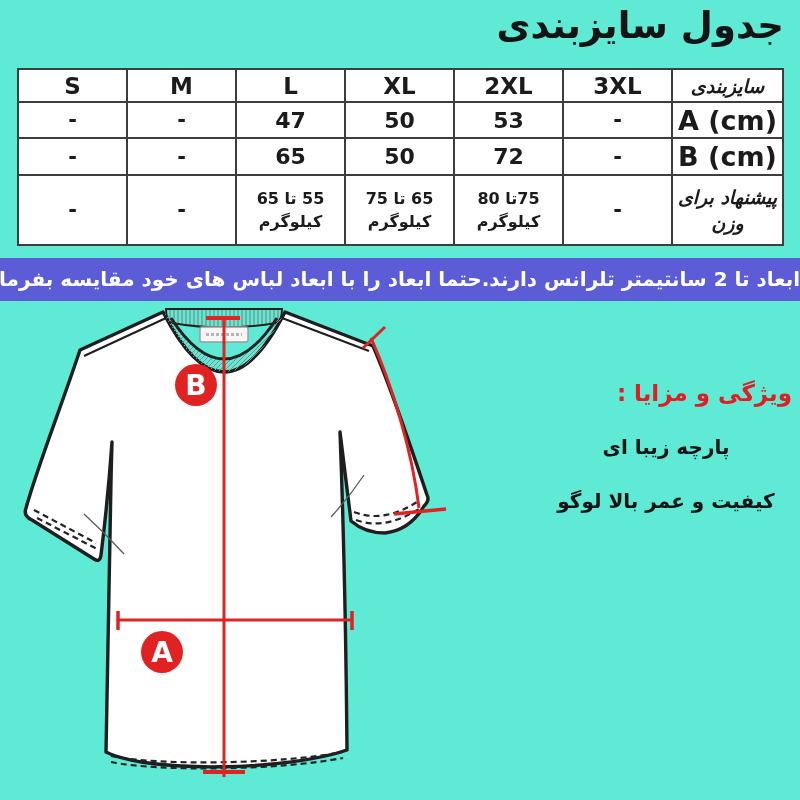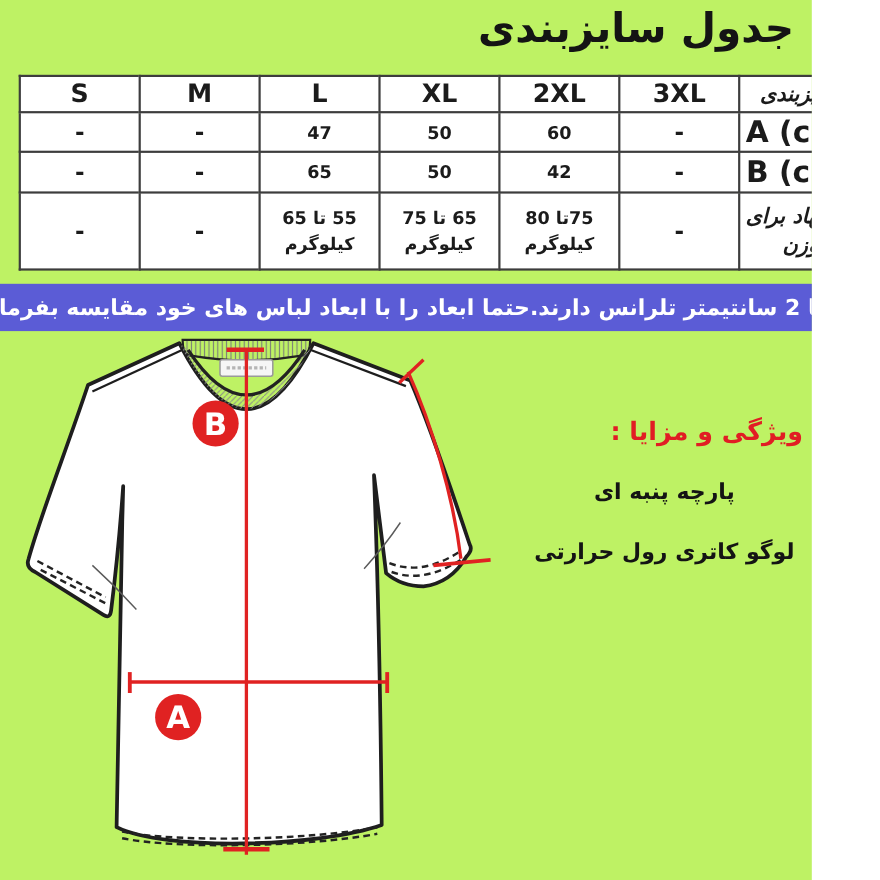--- a/index.html
+++ b/index.html
@@ -1,30 +1,30 @@
 <!DOCTYPE html>
 <html lang="fa"><head>
 <meta charset="utf-8">
 <style>
   html,body{margin:0;padding:0;background:#fff;}
-  .page{position:relative;width:738px;height:800px;background:#bef264;overflow:hidden;
+  .page{position:relative;width:800px;height:800px;background:#5eead4;overflow:hidden;
         font-family:"DejaVu Sans",sans-serif;}
   
   .page-title{position:absolute;top:4px;right:16px;font-size:37px;font-weight:bold;
               color:#141414;direction:rtl;letter-spacing:-1px;}
   
   .size-table{position:absolute;top:68px;left:17px;width:767px;border-collapse:collapse;
               table-layout:fixed;direction:rtl;text-align:center;color:#1b1b1b;}
   .size-table td,.size-table th{border:2px solid #3d3d3d;vertical-align:middle;
               padding:0 2px;font-weight:bold;background:#fff;}
   .row-head{height:33px;font-size:23px;}
   .row-a{height:36px;}
   .row-b{height:37px;}
   .row-w{height:70px;}
-  .cell-num{font-size:16px;}
+  .cell-num{font-size:22px;}
   .cell-dash{font-size:21px;}
   .cell-label{font-size:27px;}
   .cell-label-fa{font-size:19px;line-height:26px;font-style:italic;}
   .cell-weight{font-size:16px;line-height:23px;margin-left:48px;}
   .ltr{direction:ltr;}
   
   .notice-banner{position:absolute;top:258px;left:0;width:800px;height:43px;
                  background:#5b5cd6;color:#ffffff;font-weight:bold;font-size:20px;
                  line-height:43px;text-align:center;direction:rtl;white-space:nowrap;}
   
@@ -60,30 +60,30 @@
       <th>3XL</th>
       <th>2XL</th>
       <th>XL</th>
       <th>L</th>
       <th>M</th>
       <th>S</th>
     </tr>
     <tr class="row-a">
       <td class="cell-label ltr">A (cm)</td>
       <td class="cell-dash">-</td>
-      <td class="cell-num">60</td>
+      <td class="cell-num">53</td>
       <td class="cell-num">50</td>
       <td class="cell-num">47</td>
       <td class="cell-dash">-</td>
       <td class="cell-dash">-</td>
     </tr>
     <tr class="row-b">
       <td class="cell-label ltr">B (cm)</td>
       <td class="cell-dash">-</td>
-      <td class="cell-num">42</td>
+      <td class="cell-num">72</td>
       <td class="cell-num">50</td>
       <td class="cell-num">65</td>
       <td class="cell-dash">-</td>
       <td class="cell-dash">-</td>
     </tr>
     <tr class="row-w">
       <td class="cell-label cell-label-fa">پیشنهاد برای وزن</td>
       <td class="cell-dash">-</td>
       <td class="cell-weight">75تا 80 کیلوگرم</td>
       <td class="cell-weight">65 تا 75 کیلوگرم</td>
@@ -159,17 +159,17 @@
     </g>
 
     <g>
       <circle cx="162" cy="352" r="21" fill="#e02222"></circle>
       <text x="162" y="362" text-anchor="middle" font-family="DejaVu Sans, sans-serif" font-size="28" font-weight="bold" fill="#ffffff">A</text>
     </g>
   </svg>
 
   <div class="features">
     <div class="features-heading">ویژگی و مزایا :</div>
-    <div class="feature-item">پارچه پنبه ای</div>
-    <div class="feature-item">لوگو کاتری رول حرارتی</div>
+    <div class="feature-item">پارچه زیبا ای</div>
+    <div class="feature-item">کیفیت و عمر بالا لوگو</div>
   </div>
 
 </div>
 
 </body></html>

